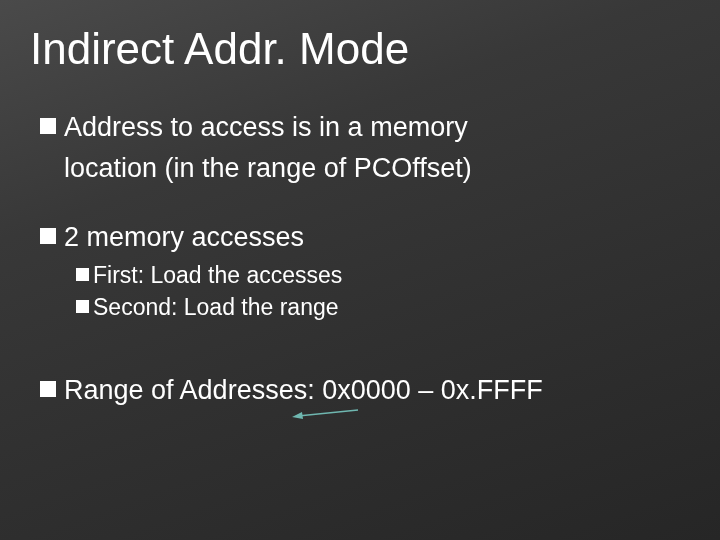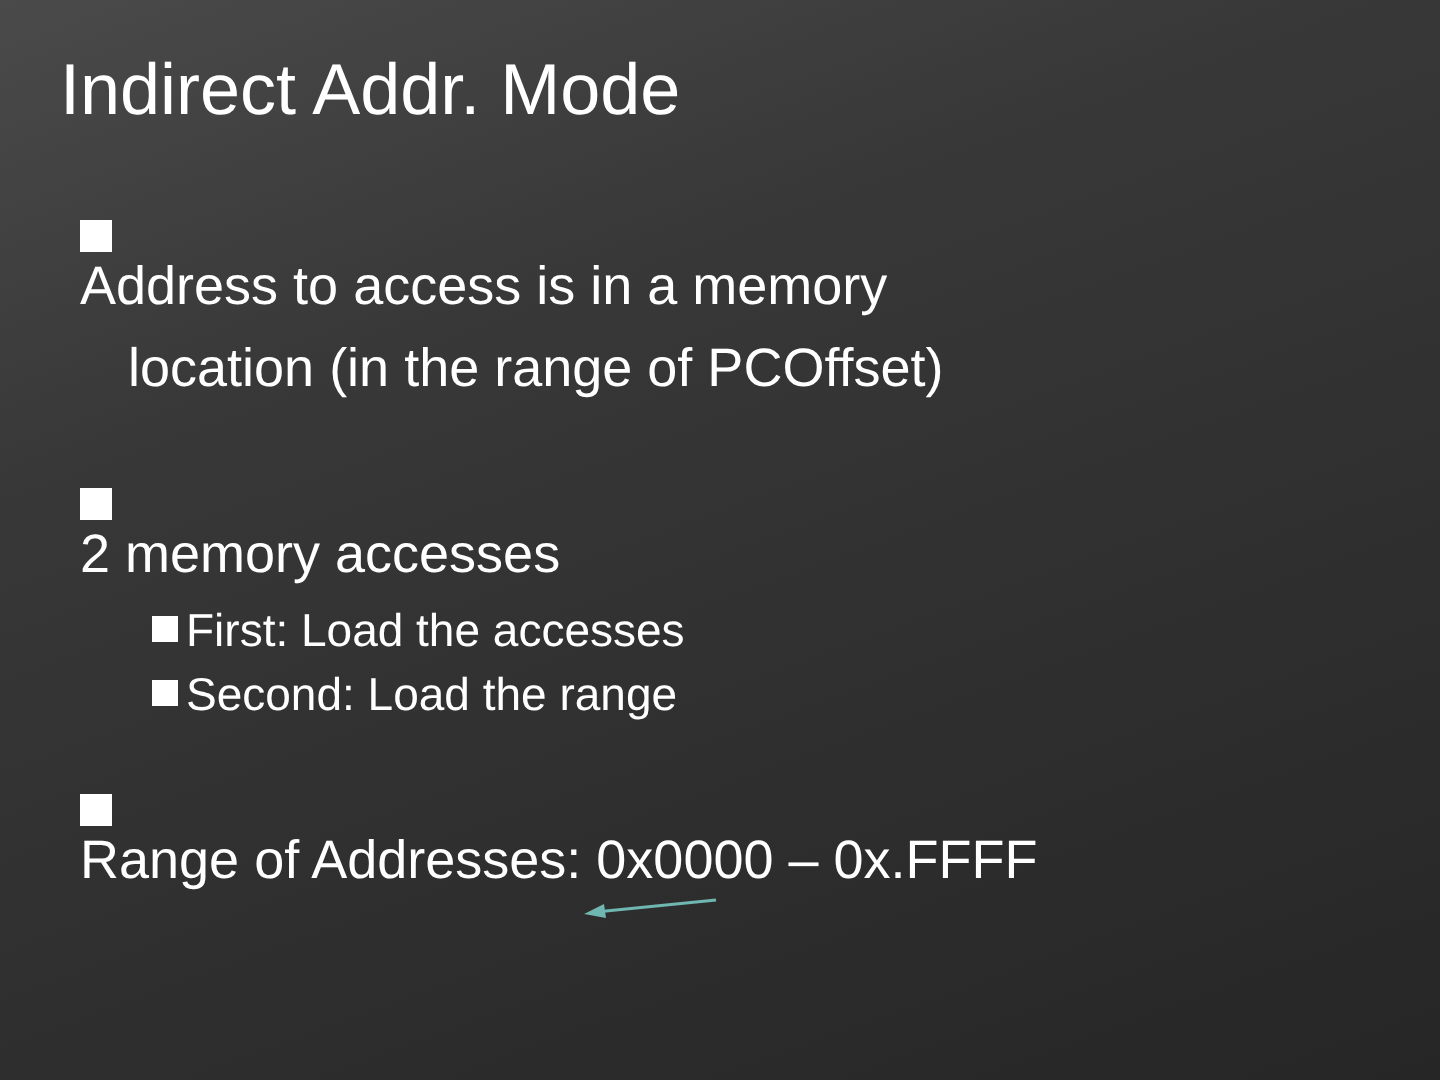--- a/index.html
+++ b/index.html
@@ -5,21 +5,21 @@
   * { margin: 0; padding: 0; box-sizing: border-box; }
   html, body { width: 720px; height: 540px; overflow: hidden; }
   body {
     background: #3a3a3a;
     background: linear-gradient(160deg, #4a4a4a 0%, #383838 30%, #303030 60%, #262626 100%);
     font-family: Arial, Helvetica, sans-serif;
     color: #ffffff;
     padding: 24px 40px 24px 28px;
   }
   .title {
-    font-size: 36px;
+    font-size: 44px;
     font-weight: 400;
     color: #ffffff;
     margin-bottom: 36px;
     margin-left: 2px;
   }
   .bullet-line {
     display: flex;
     align-items: flex-start;
     margin-bottom: 6px;
   }
@@ -34,34 +34,33 @@
   .bullet-box.sm {
     width: 13px;
     height: 13px;
     margin-top: 7px;
     margin-right: 4px;
   }
   .level1 {
     font-size: 27px;
     line-height: 1.3;
     padding-left: 12px;
-    flex-direction: column;
   }
   .group1 { margin-bottom: 34px; }
   .group2 { margin-bottom: 24px; }
   .sub {
     padding-left: 48px;
     margin-top: 4px;
   }
   .sub .bullet-line { margin-bottom: 2px; }
   .level2 {
     font-size: 23px;
     line-height: 1.3;
   }
-  .group3 { margin-top: 26px; margin-bottom: 10px; }
+  .group3 { margin-top: 50px; margin-bottom: 10px; }
   .why {
     font-size: 19px;
     padding-left: 56px;
     margin-top: 8px;
     position: relative;
   }
   .arrow {
     position: absolute;
     left: 262px;
     top: -12px;

